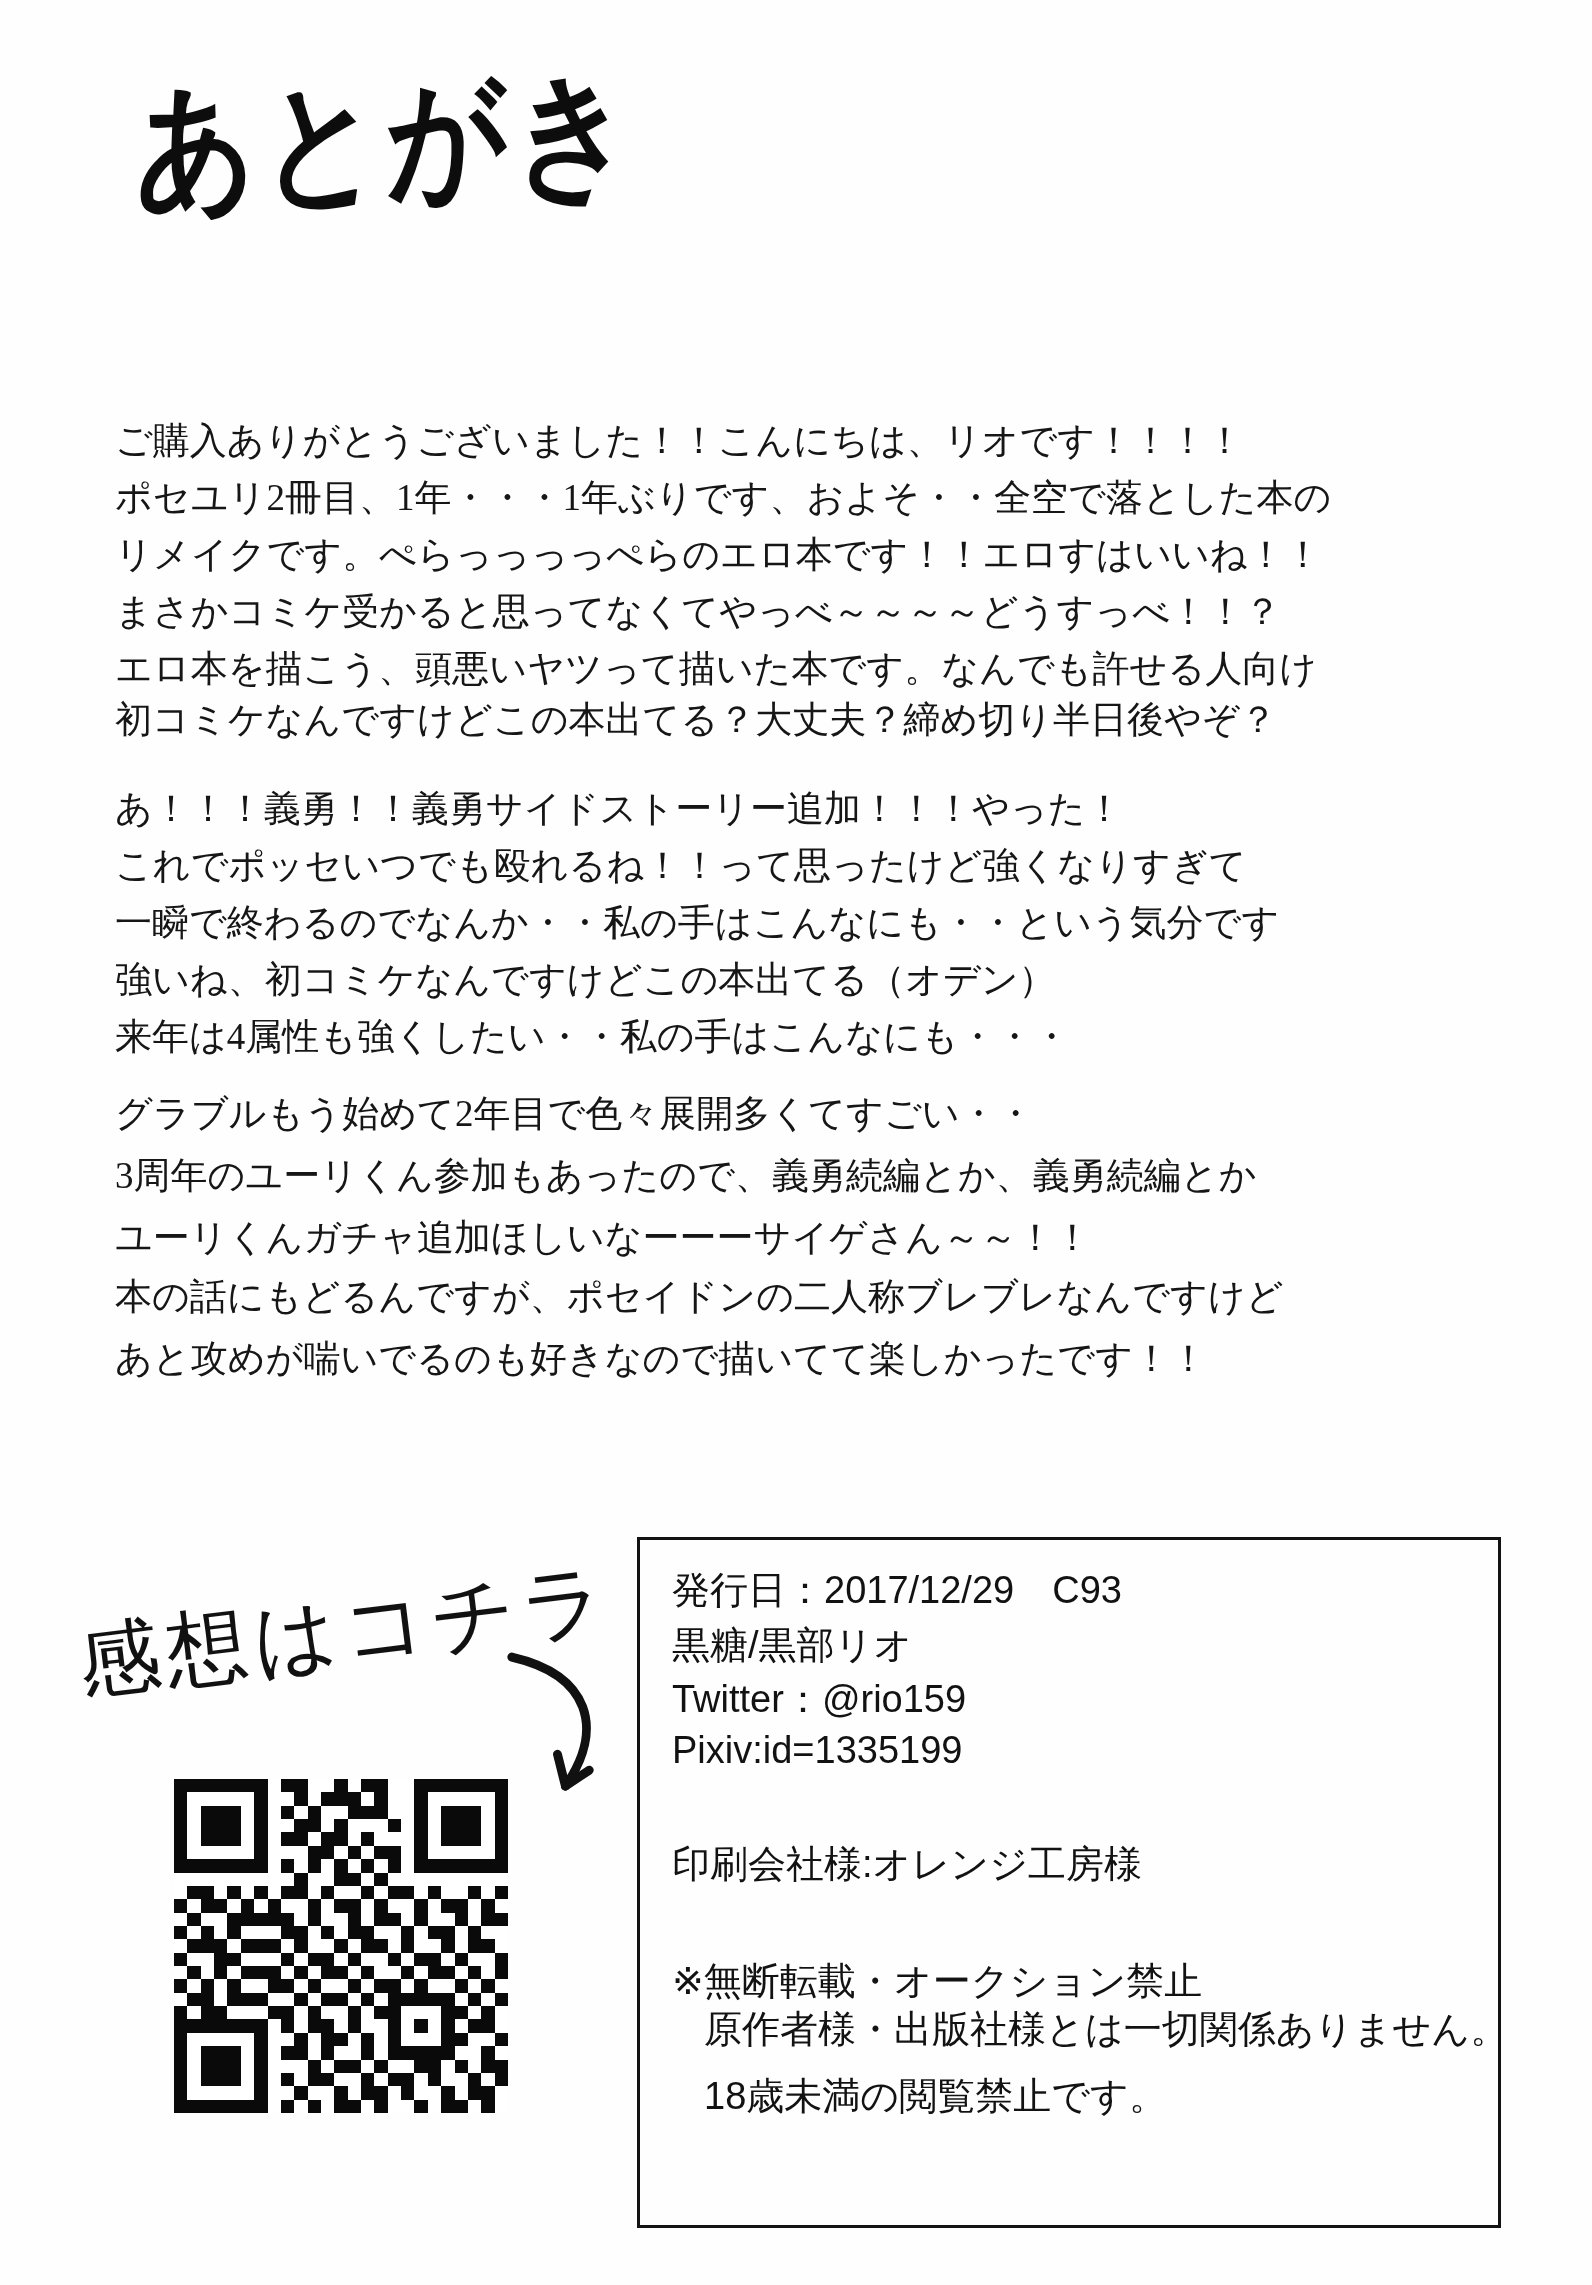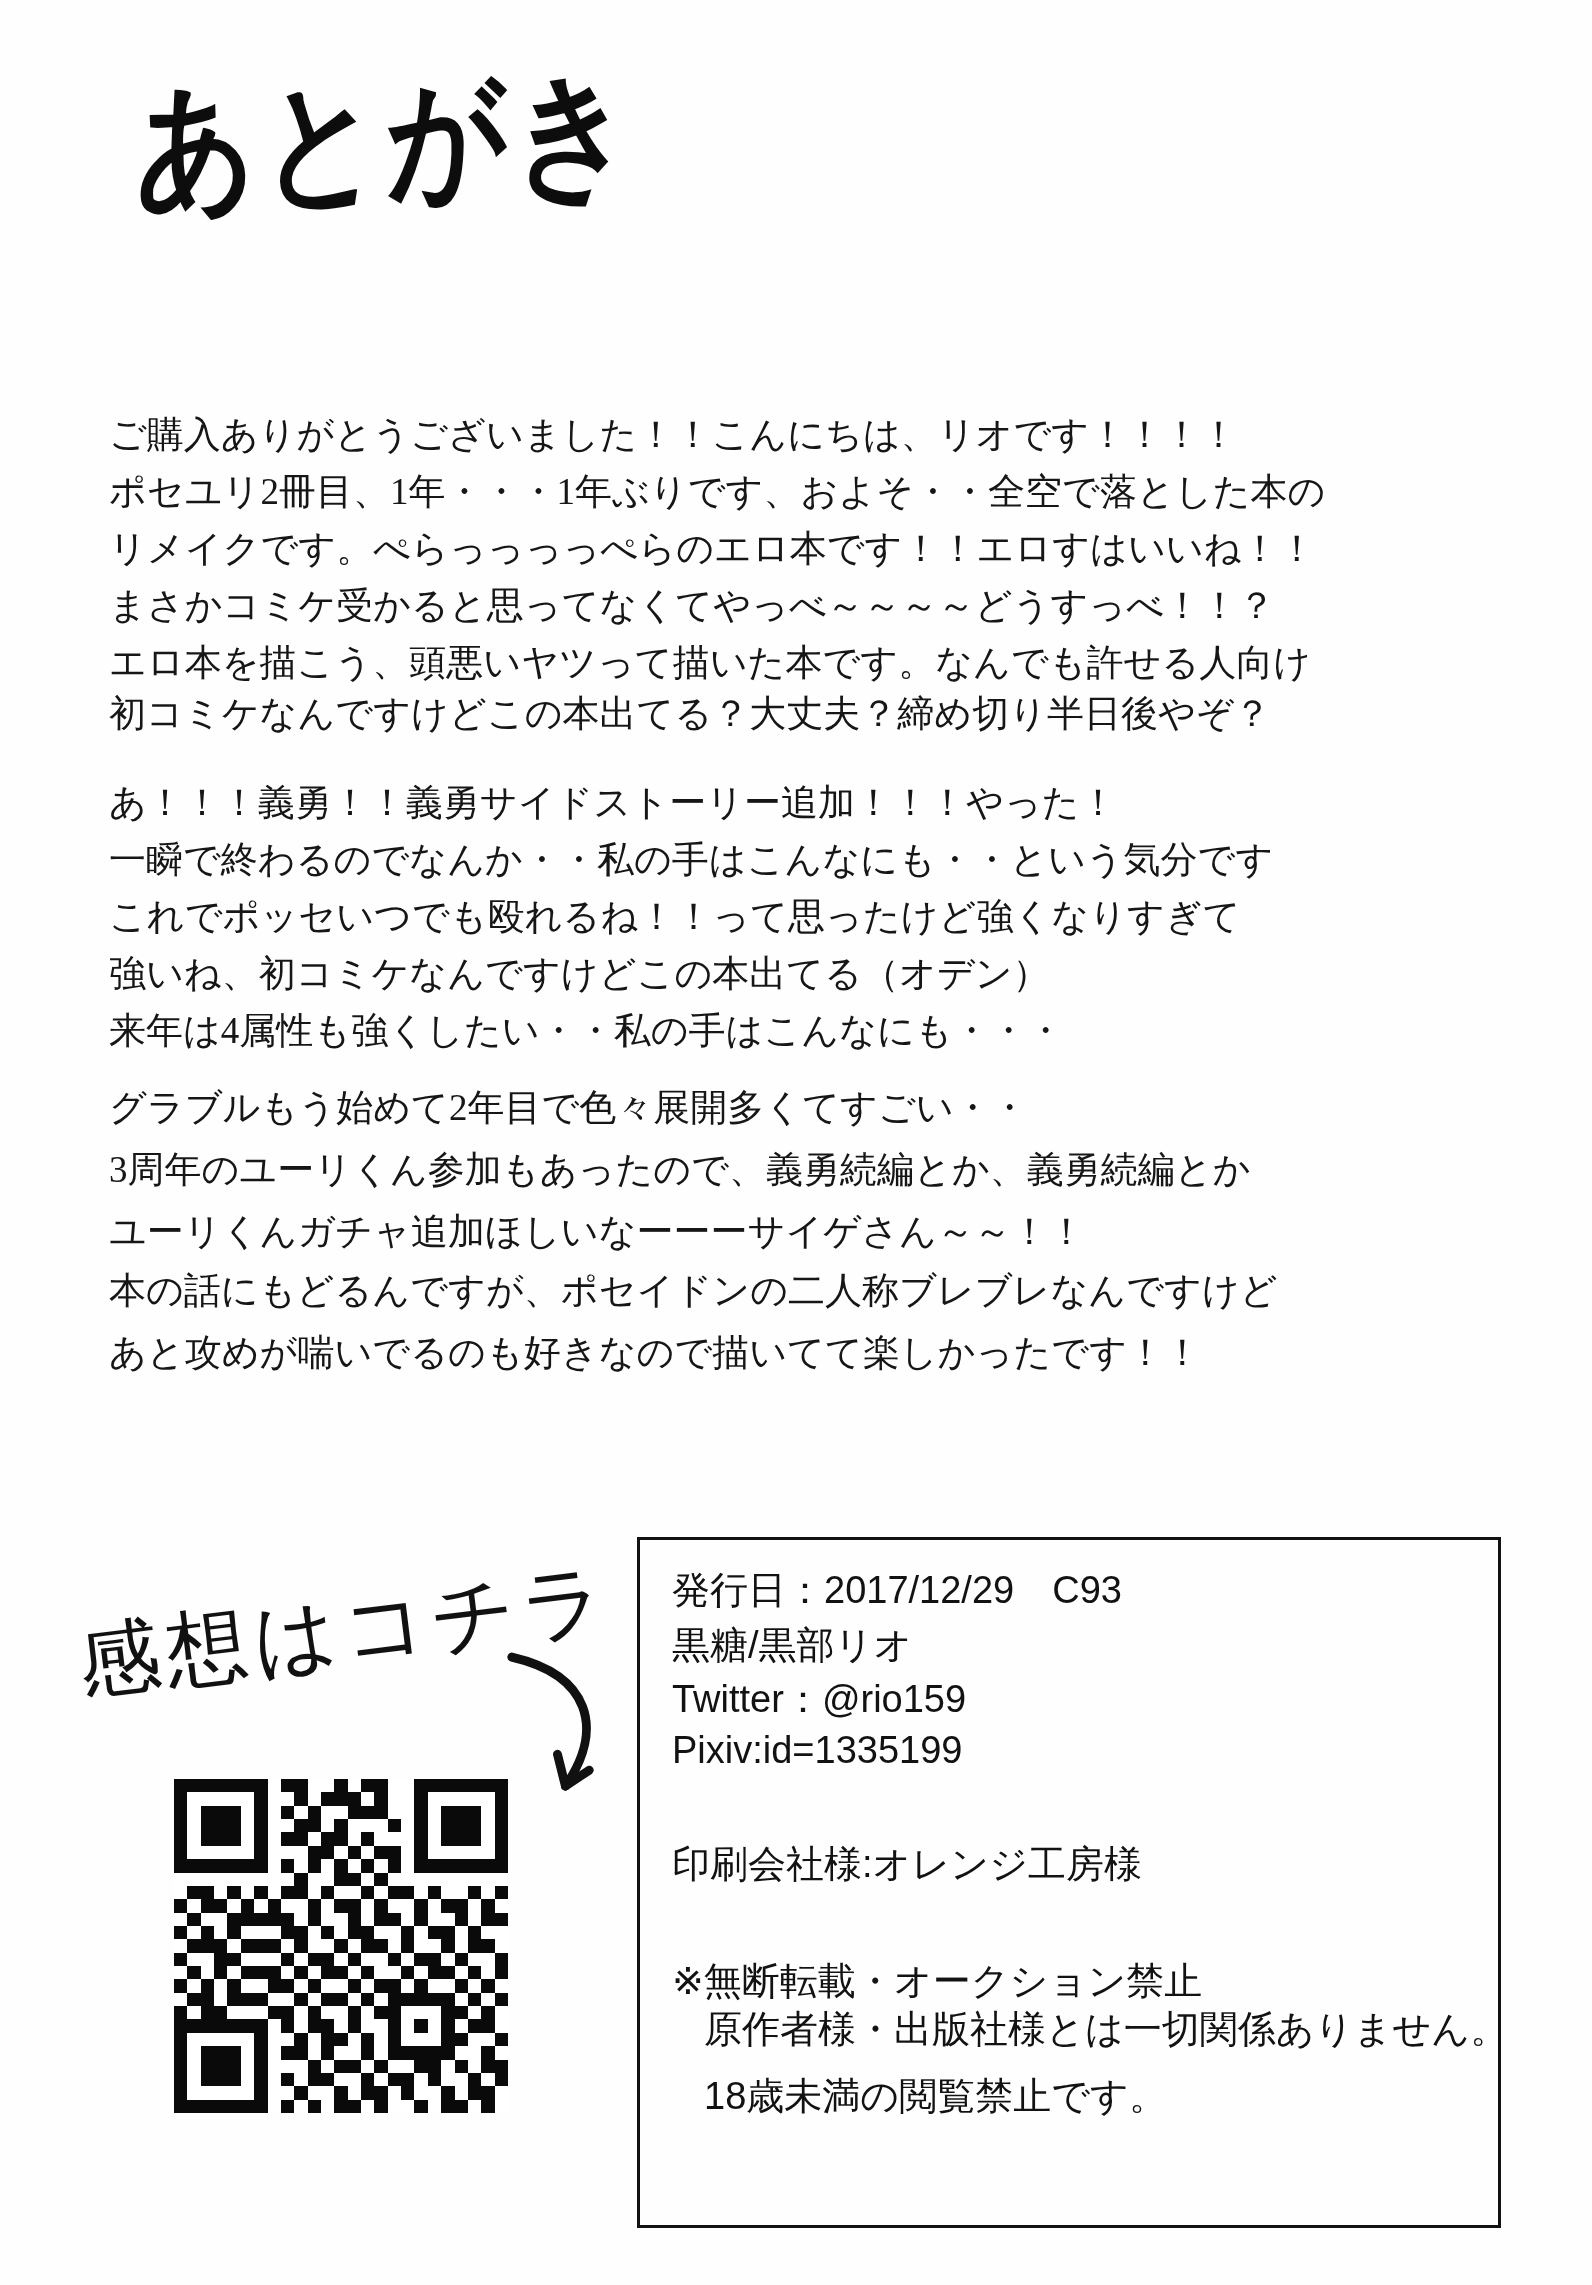--- a/index.html
+++ b/index.html
@@ -16,21 +16,21 @@
     position:absolute;left:131px;top:58px;
     margin:0;
     font-size:119px;font-weight:900;
     letter-spacing:4px;
     transform:rotate(-2deg) scaleY(1.15);
     transform-origin:left top;
     font-family:"DejaVu Sans","Liberation Sans",sans-serif;
     color:#0d0d0d;
     white-space:nowrap;
   }
-  .para{position:absolute;left:109px;margin:0;white-space:nowrap;}
+  .para{position:absolute;left:109px;margin:6px;white-space:nowrap;}
   .para .line{display:block;}
   .fs37{font-size:37px;}
   .lh57 .line{line-height:57px;}
   .lh62 .line{line-height:62px;}
   .note{
     position:absolute;left:72px;top:1610px;
     font-size:82px;
     font-family:"DejaVu Sans","Liberation Sans",sans-serif;
     transform:rotate(-7deg);
     transform-origin:left top;
@@ -75,22 +75,22 @@
     <span class="line">まさかコミケ受かると思ってなくてやっべ～～～～どうすっべ！！？</span>
     <span class="line">エロ本を描こう、頭悪いヤツって描いた本です。なんでも許せる人向け</span>
   </p>
 
   <p class="para fs37 lh57" style="top:685px">
     <span class="line">初コミケなんですけどこの本出てる？大丈夫？締め切り半日後やぞ？</span>
   </p>
 
   <p class="para fs37 lh57" style="top:774px">
     <span class="line">あ！！！義勇！！義勇サイドストーリー追加！！！やった！</span>
+    <span class="line">これでポッセいつでも殴れるね！！って思ったけど強くなりすぎて</span>
     <span class="line">一瞬で終わるのでなんか・・私の手はこんなにも・・という気分です</span>
-    <span class="line">これでポッセいつでも殴れるね！！って思ったけど強くなりすぎて</span>
     <span class="line">強いね、初コミケなんですけどこの本出てる（オデン）</span>
     <span class="line">来年は4属性も強くしたい・・私の手はこんなにも・・・</span>
   </p>
 
   <p class="para fs37 lh62" style="top:1077px">
     <span class="line">グラブルもう始めて2年目で色々展開多くてすごい・・</span>
     <span class="line">3周年のユーリくん参加もあったので、義勇続編とか、義勇続編とか</span>
     <span class="line">ユーリくんガチャ追加ほしいなーーーサイゲさん～～！！</span>
   </p>
 

